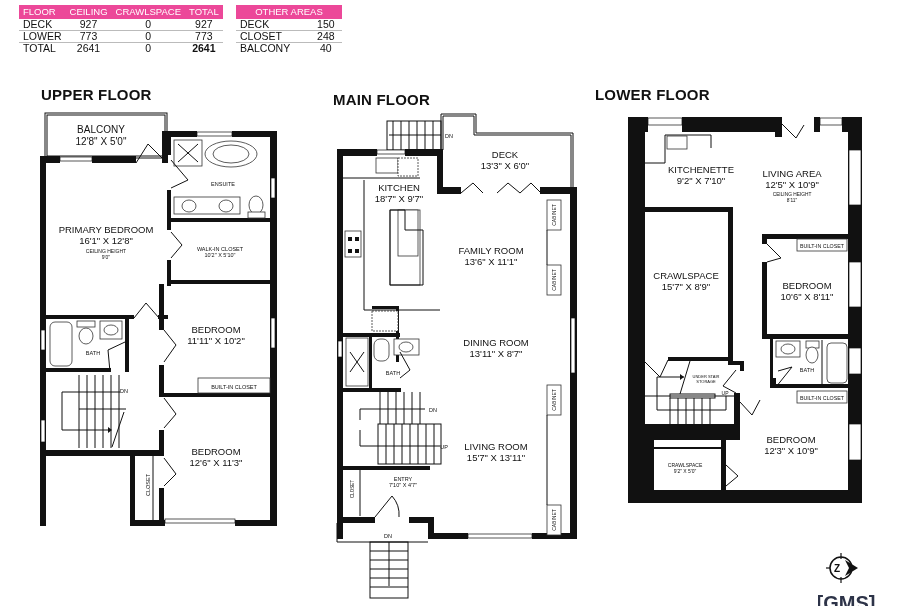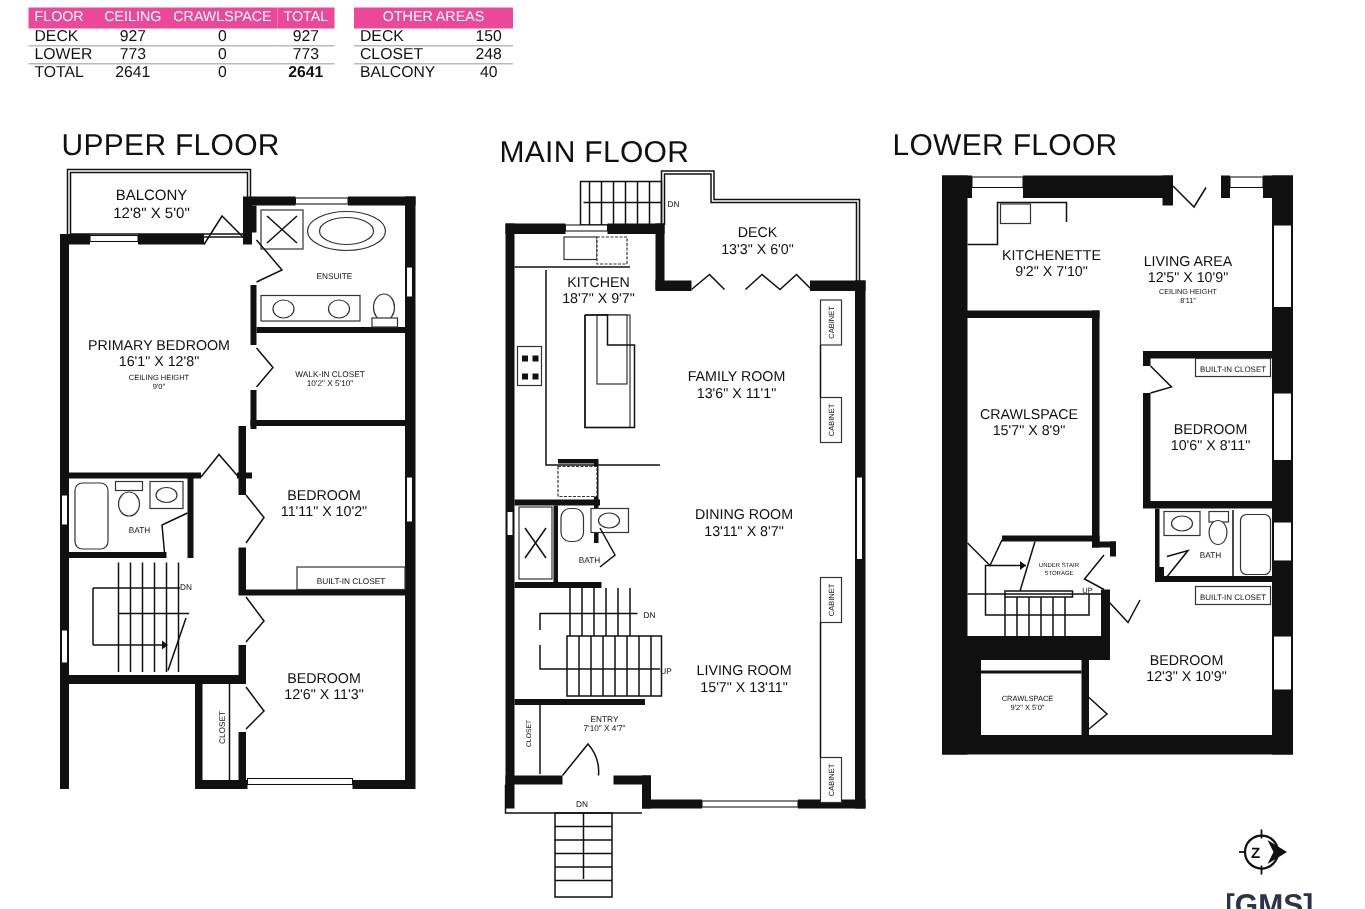--- a/index.html
+++ b/index.html
@@ -4,21 +4,21 @@
 <style>
   html,body{margin:0;padding:0;background:#fff;}
   body{width:910px;height:606px;position:relative;overflow:hidden;font-family:"Liberation Sans",sans-serif;color:#111;}
   .tbl{position:absolute;border-collapse:collapse;font-size:10.5px;}
   .tbl th{background:#ec4899;color:#fff;font-weight:normal;font-size:9.5px;padding:1px 4px;text-align:center;line-height:12px;}
   .tbl th.l{text-align:left;}
   .tbl td{padding:0 4px;line-height:11px;text-align:center;border-bottom:1px solid #bbb;}
   .tbl td.l{text-align:left;}
   .tbl tr:last-child td{border-bottom:none;}
   .tbl td.b{font-weight:bold;}
-  .floor-title{position:absolute;font-weight:normal;font-size:20px;letter-spacing:0.2px;}
+  .floor-title{position:absolute;font-weight:bold;font-size:15px;letter-spacing:0.2px;}
   svg.plan{position:absolute;left:0;top:0;}
   .rl{font-family:"Liberation Sans",sans-serif;text-anchor:middle;fill:#111;}
   .logo{position:absolute;left:818px;top:548px;width:60px;height:58px;}
 </style>
 </head>
 <body>
 
 <table class="tbl" style="left:19px;top:5px;width:203px;">
   <thead>
       <tr>

